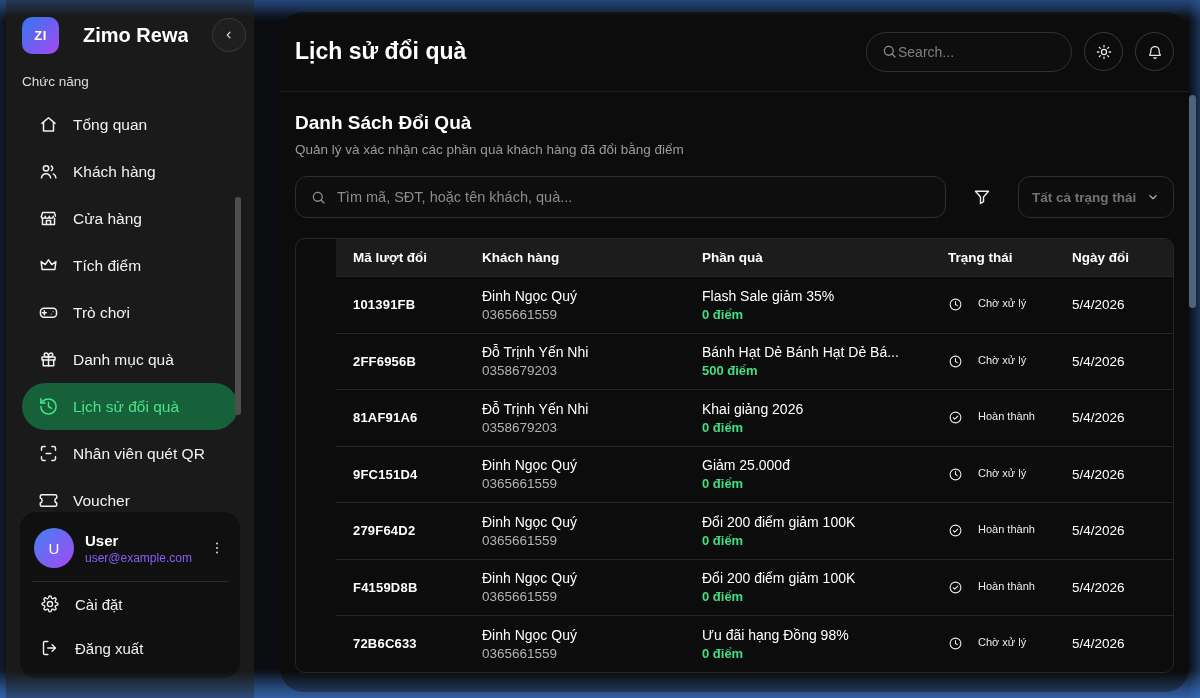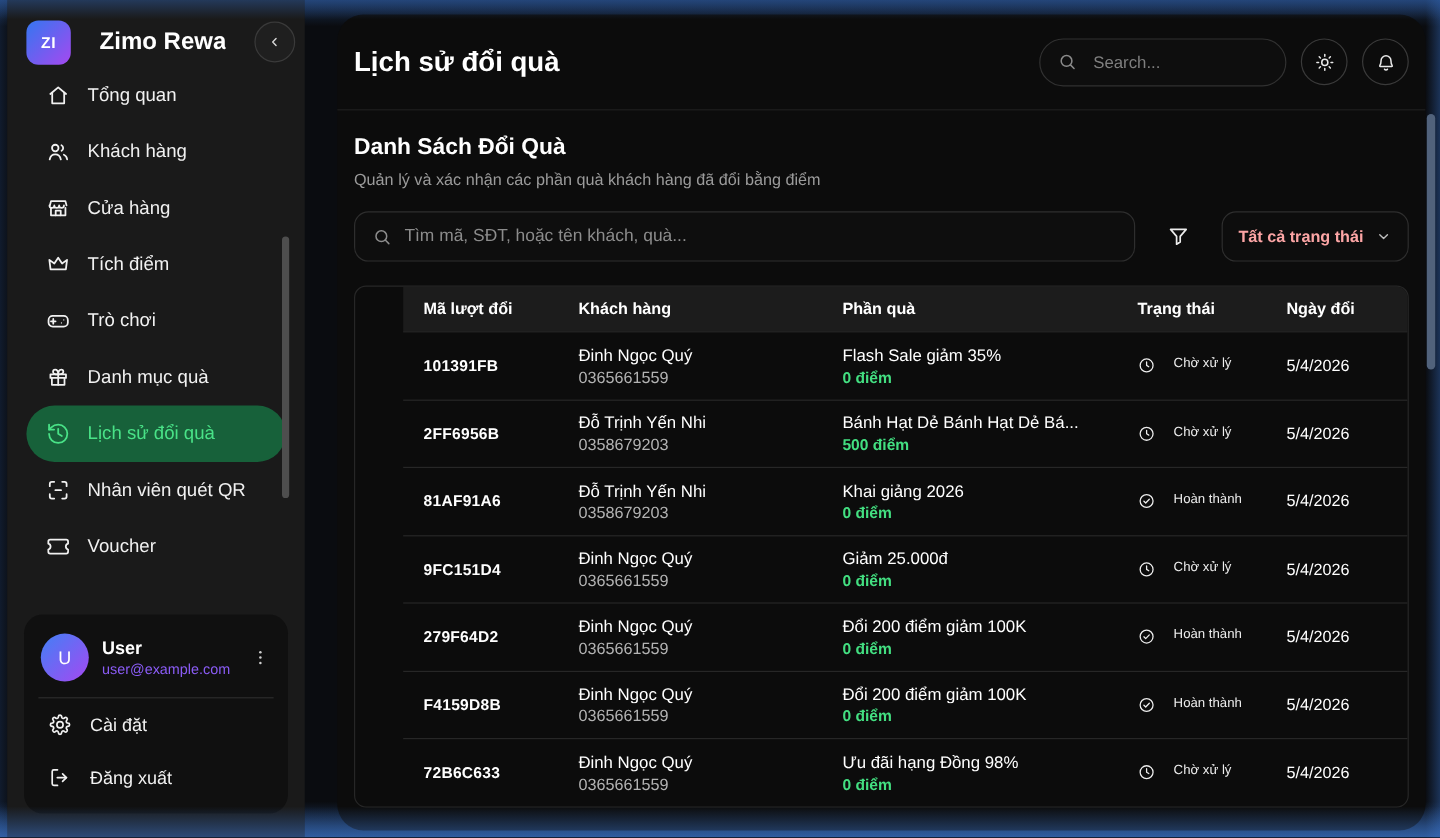--- a/index.html
+++ b/index.html
@@ -78,21 +78,21 @@
     background:#0c0c0c; border-radius:22px; overflow:hidden;
   }
   .panel-header{
     height:80px; display:flex; align-items:center;
     padding:0 14px; border-bottom:1px solid #1f1f1f;
   }
   .page-title{ color:#fff; font-size:23px; font-weight:700; }
   .hsearch{
     margin-left:auto; width:206px; height:40px;
     border:1px solid #313131; border-radius:20px; background:#0e0e0e;
-    display:flex; align-items:center; gap:13px; padding:0 14px; color:#8a8a8a;
+    display:flex; align-items:center; gap:0; padding:0 14px; color:#8a8a8a;
   }
   .hsearch svg{ width:17px; height:17px; flex:0 0 auto; }
   .hsearch input{
     background:none; border:none; outline:none; color:#ddd; font-size:14px; width:100%;
     font-family:"Liberation Sans","DejaVu Sans",sans-serif;
   }
   .hsearch input::placeholder{ color:#7f7f7f; }
   .icon-btn{
     width:39px; height:39px; border-radius:50%; margin-left:12px; cursor:pointer;
     border:1px solid #3a3a3a; background:transparent; color:#e8e8e8;
@@ -113,21 +113,21 @@
     background:none; border:none; outline:none; color:#ddd; font-size:14.5px; width:100%;
     font-family:"Liberation Sans","DejaVu Sans",sans-serif;
   }
   .tsearch input::placeholder{ color:#8c8c8c; }
   .funnel-btn{ background:none; border:none; color:#ececec; cursor:pointer; padding:0 2px; }
   .funnel-btn svg{ width:20px; height:20px; }
   .status-dd{
     width:156px; height:42px; flex:0 0 auto; cursor:pointer;
     border:1px solid #2e2e2e; border-radius:12px; background:#0d0d0d;
     display:flex; align-items:center; justify-content:space-between; padding:0 13px;
-    color:#fca5a5; font-size:13.5px; font-weight:600;
+    color:#737373; font-size:13.5px; font-weight:600;
   }
   .status-dd svg{ width:14px; height:14px; color:#bdbdbd; }
 
   .table{ margin-top:20px; border:1px solid #272727; border-radius:10px; overflow:hidden;padding-left:40px; }
   .thead,.trow{ display:grid; grid-template-columns:146px 220px 246px 124px 109px 1fr; align-items:center; }
   .thead{ background:#1c1c1c; height:37px; color:#fff; font-size:13.5px; font-weight:700; }
   .thead > div:first-child, .trow > div:first-child{ padding-left:17px; }
   .trow{ height:56.5px; border-top:1px solid #272727; }
   .code{ color:#fff; font-size:13px; font-weight:600; letter-spacing:.2px; }
   .cname,.gname{ color:#fff; font-size:14px; white-space:nowrap; overflow:hidden; }
@@ -159,20 +159,21 @@
       <div class="logo">ZI</div>
       <div class="side-title">Zimo Rewards...</div>
       <button class="collapse-btn">
         <span>
           <svg viewBox="0 0 24 24" fill="none" stroke="currentColor" stroke-width="2" stroke-linecap="round" stroke-linejoin="round">
               <path d="M13.8 7 9 12l4.8 5"></path>
             </svg>
         </span>
       </button>
     </div>
+    <div class="section-label">Chức năng</div>
     <nav class="nav" id="nav-list">
         <div class="nav-item">
     <span class="nicon">
             <svg viewBox="0 0 24 24" fill="none" stroke="currentColor" stroke-width="1.7" stroke-linecap="round" stroke-linejoin="round">
               <path d="M4.5 10.7 12 4.3l7.5 6.4"></path>
               <path d="M6.3 9.3v10.2h11.4V9.3"></path>
             </svg>
           </span>
     <span class="nlabel">Tổng quan</span>
   </div>

